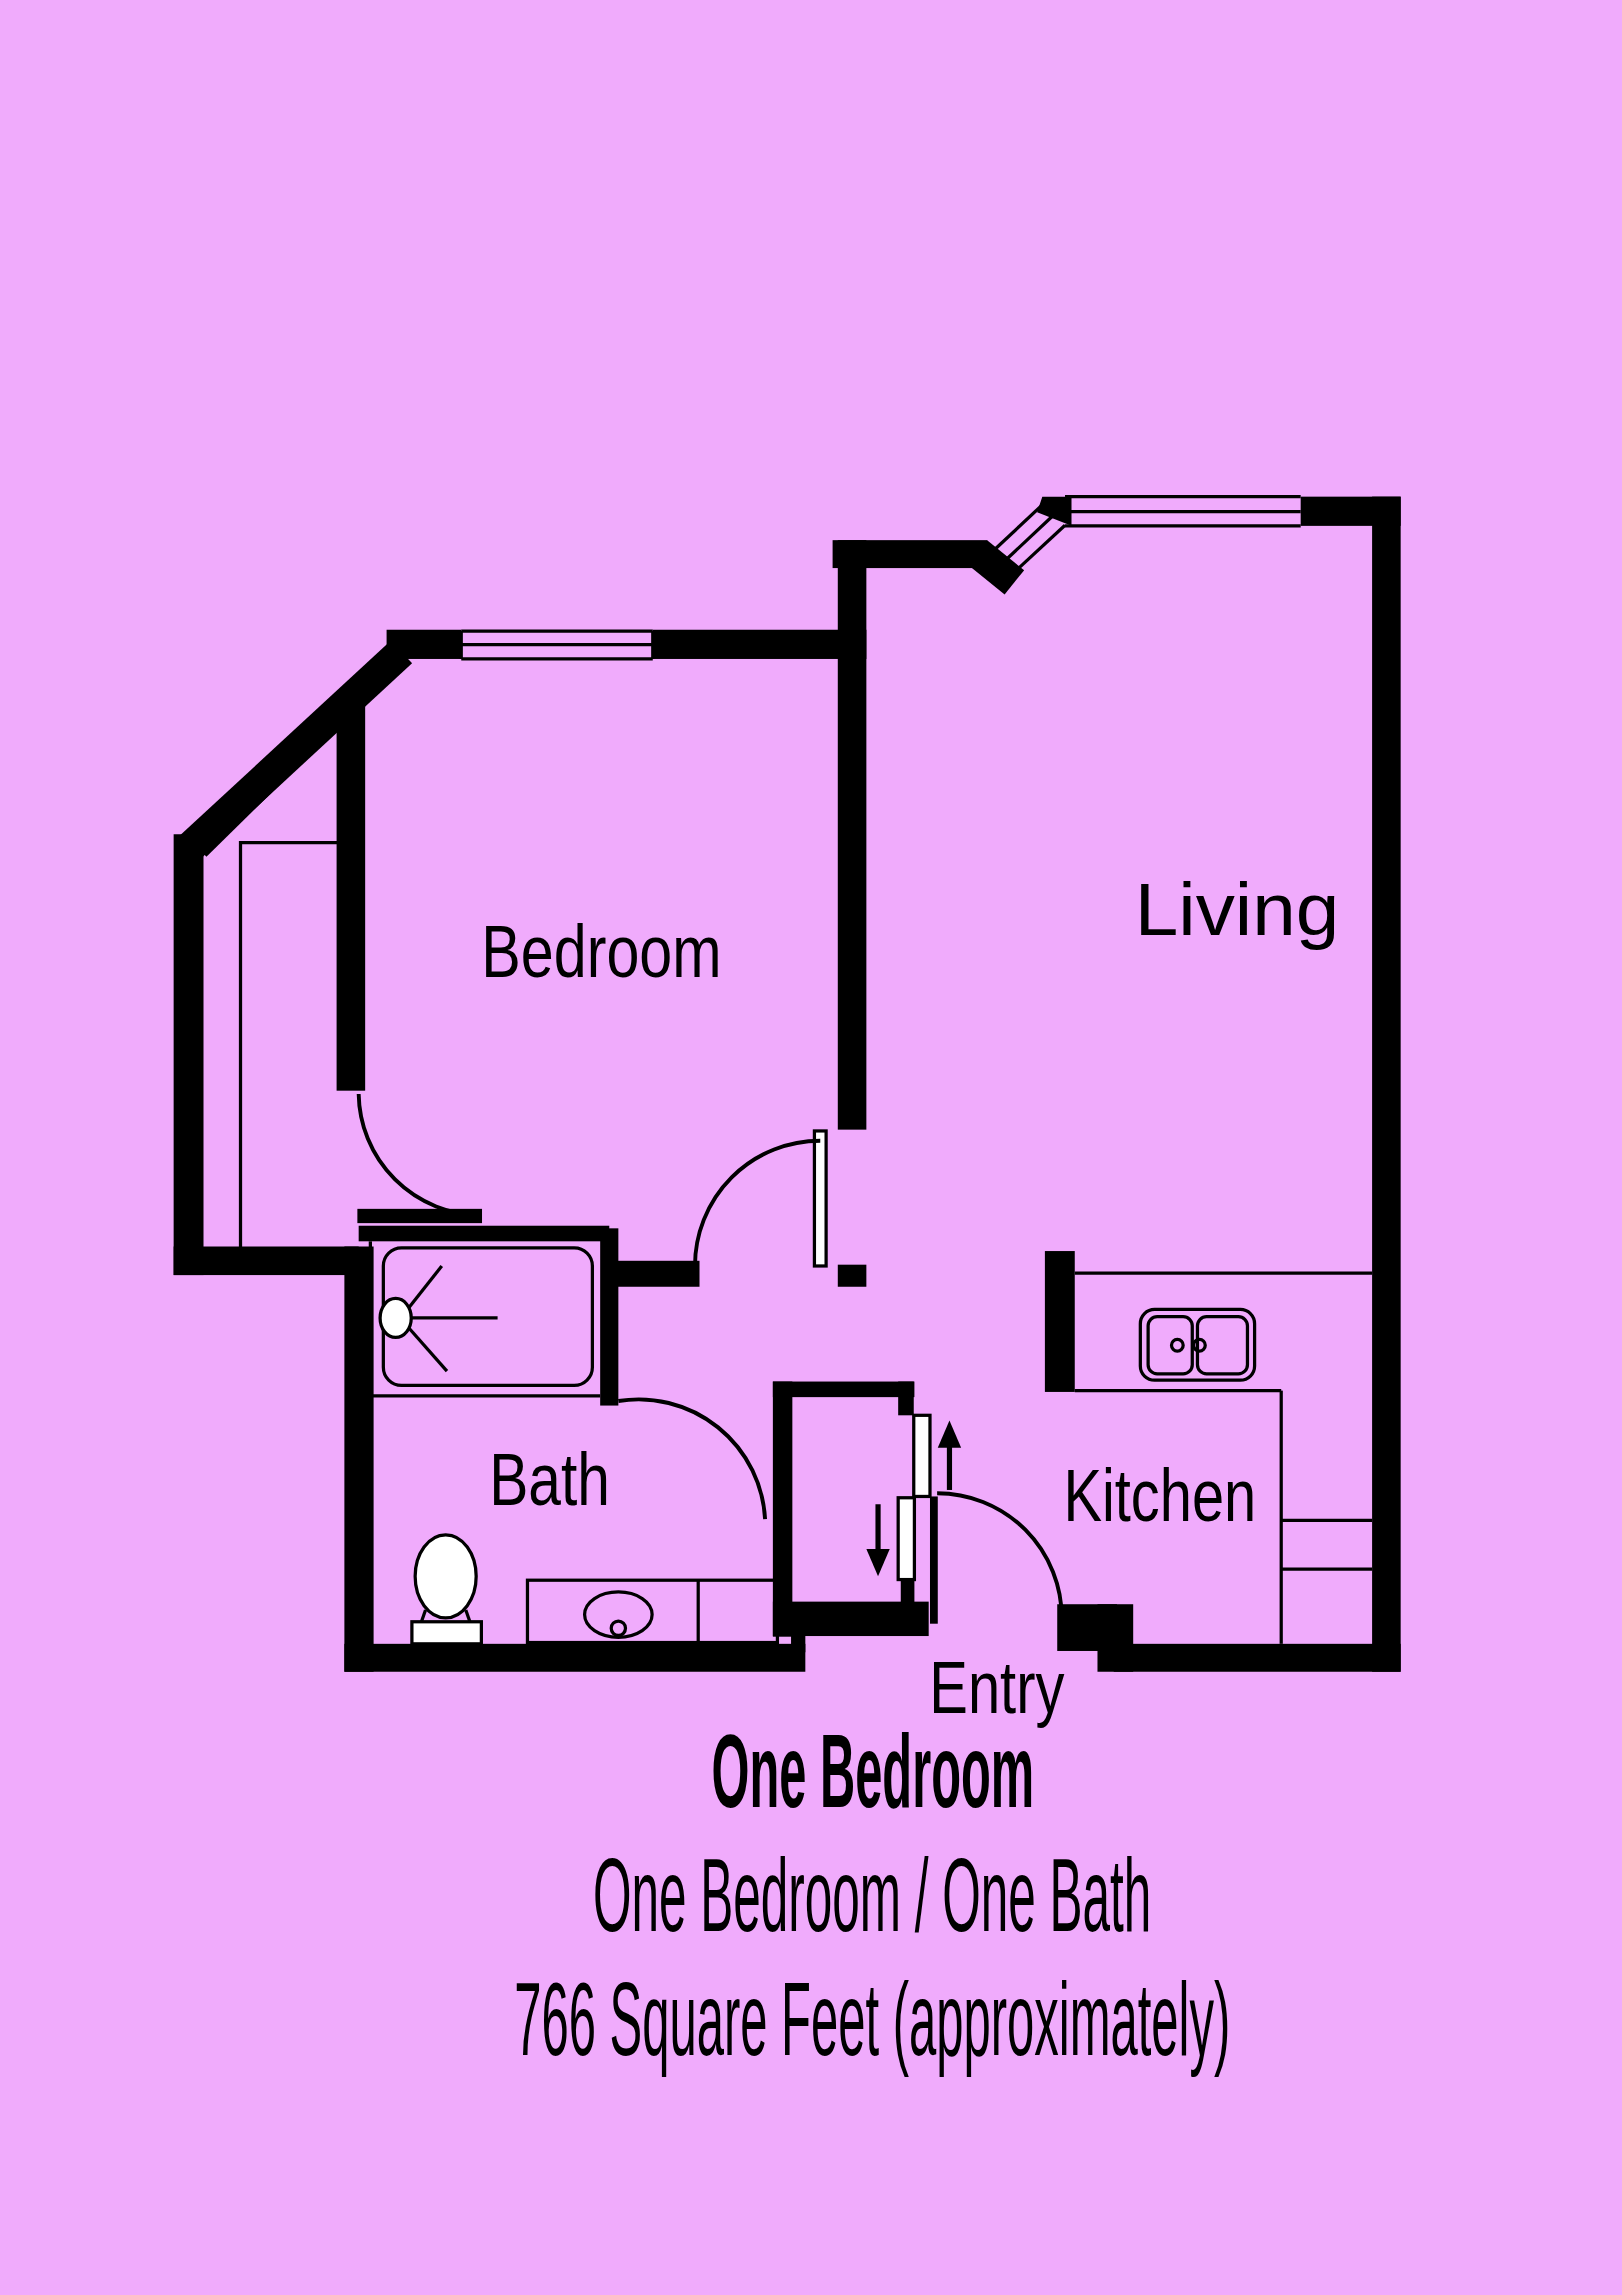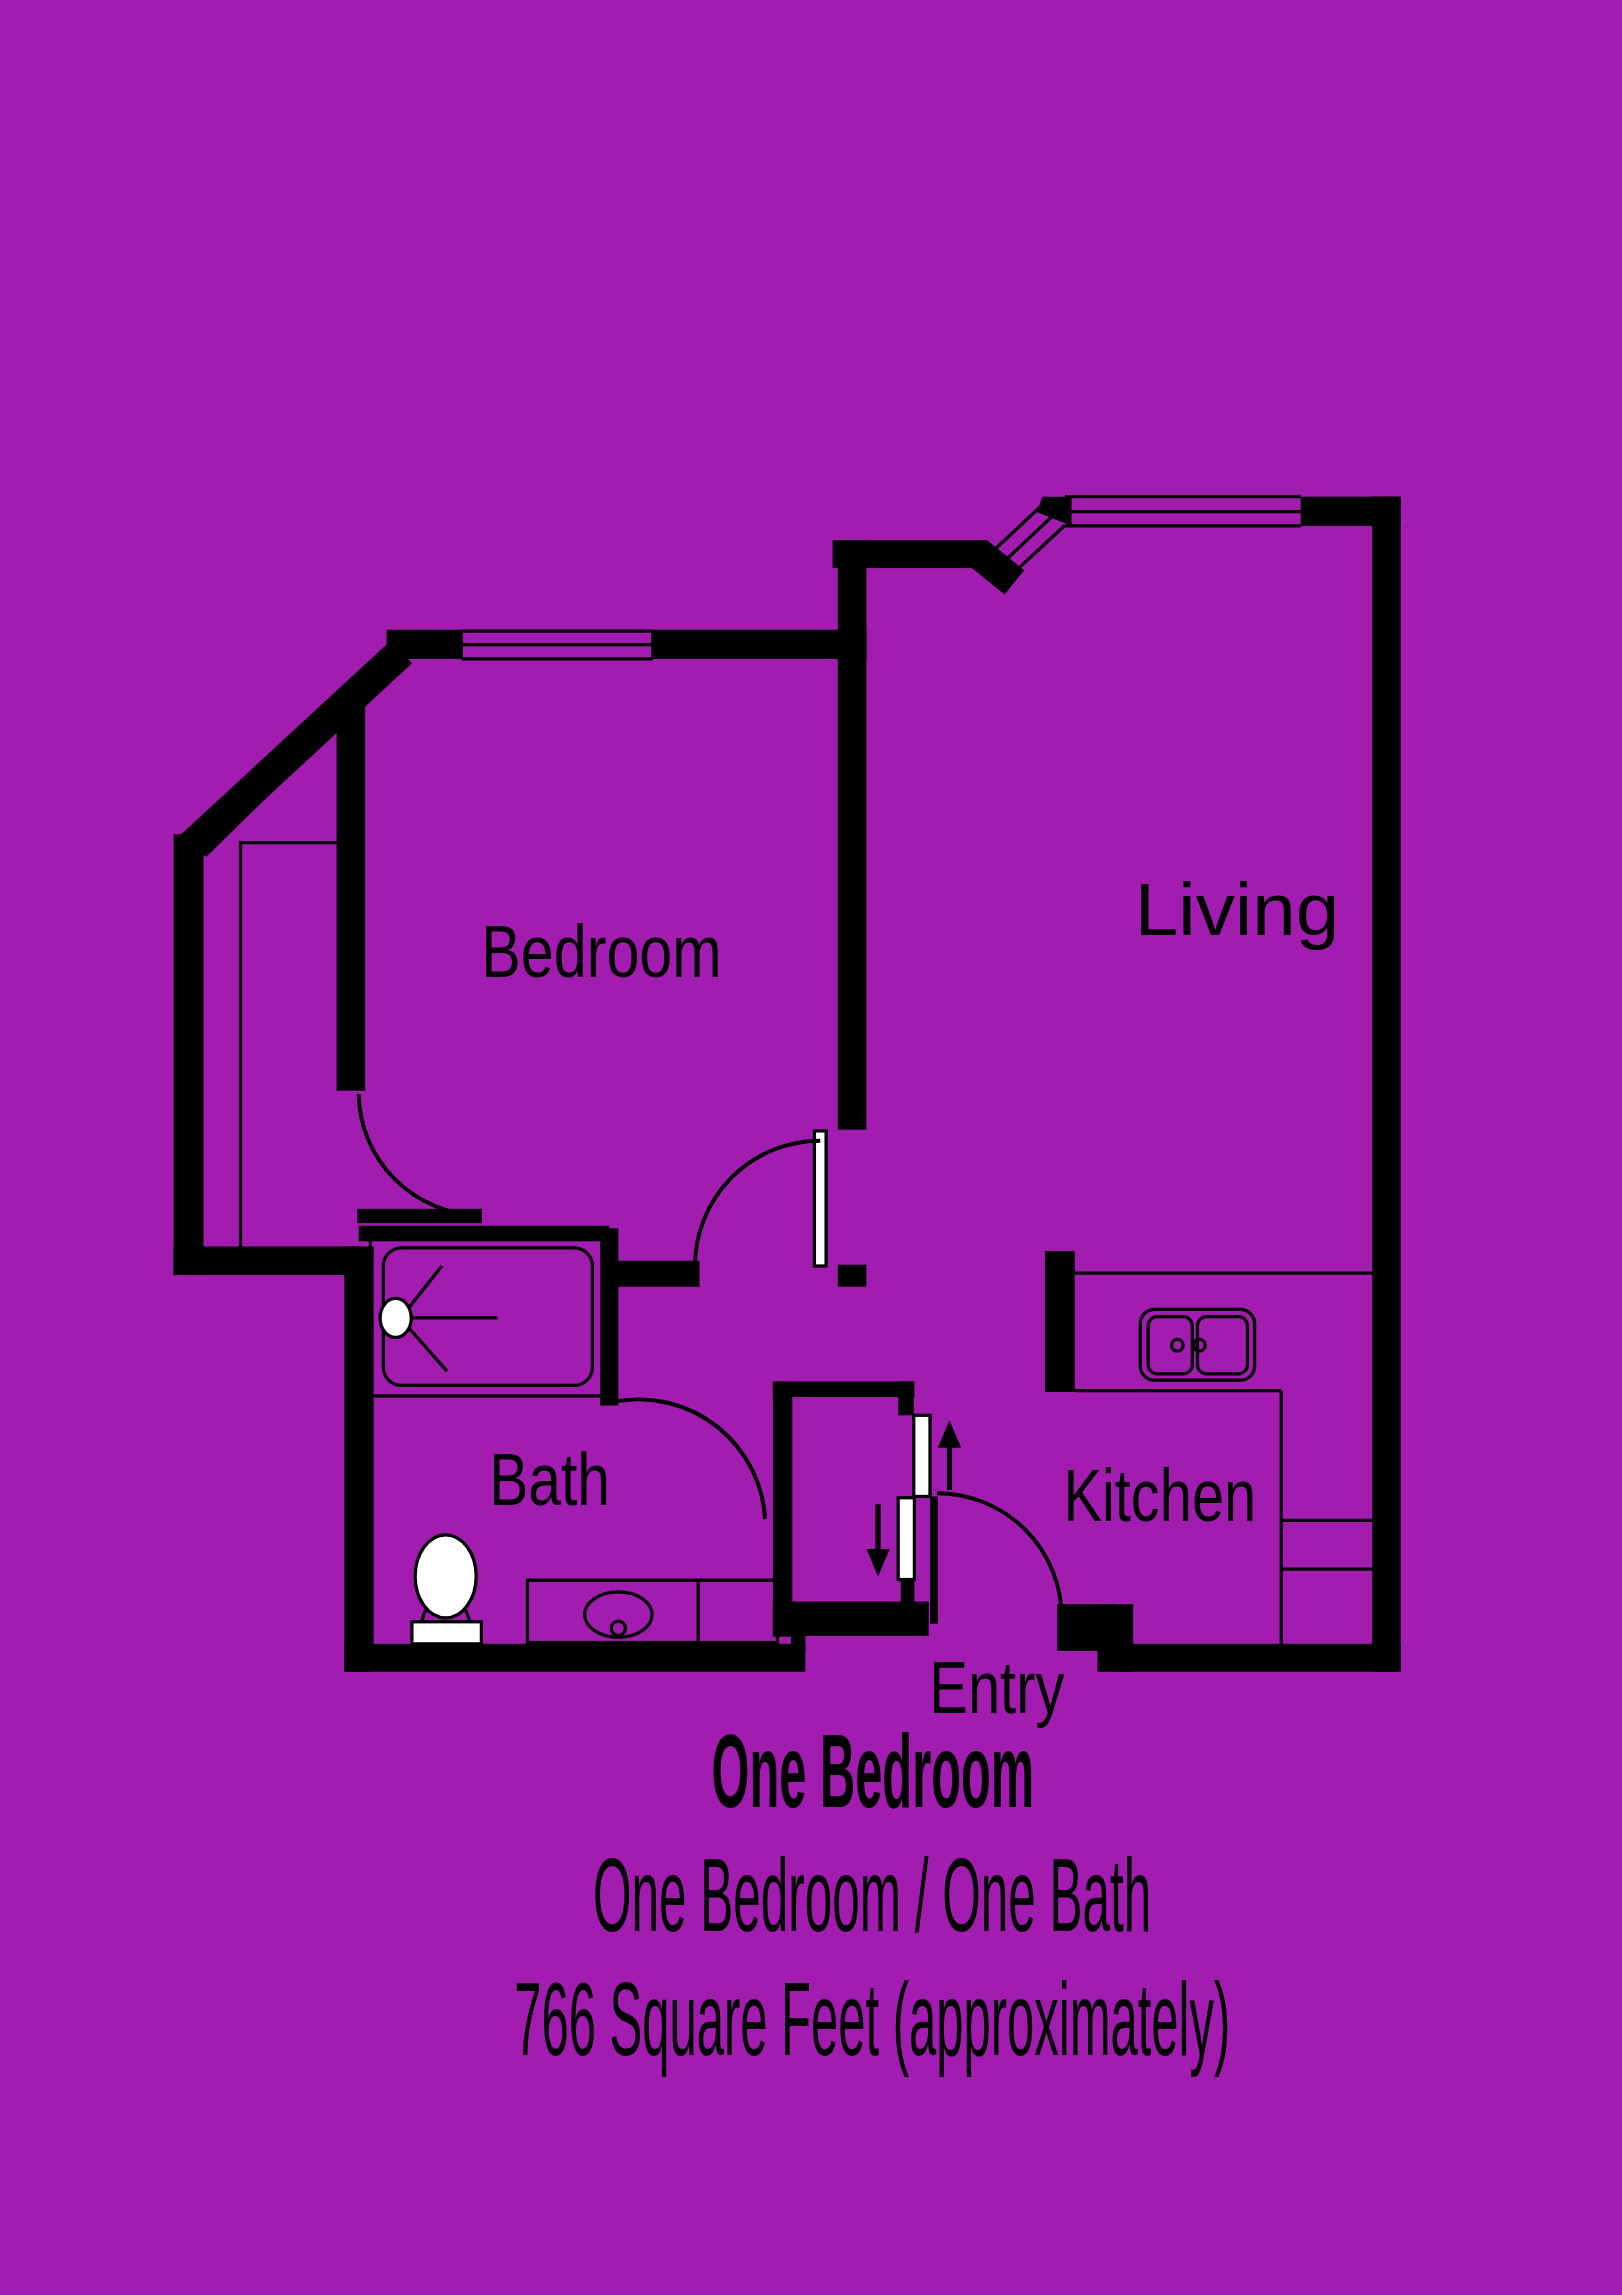--- a/index.html
+++ b/index.html
@@ -1,19 +1,19 @@
 <!DOCTYPE html>
 <html style="font-size:10.4px"><head>
 <meta charset="utf-8">
 <style>
   html,body{margin:0;padding:0;background:#ffffff;}
   .page{
     position:relative;
     width:1623px;height:2295px;
-    background:#a21caf;
+    background:#f0abfc;
     font-family:"Liberation Sans",sans-serif;
   }
   svg{display:block;width:1623px;height:2295px;}
   .wall{fill:#000000;stroke:none;}
   .wallline{stroke:#000000;fill:none;}
   .thin{stroke:#000000;stroke-width:5;fill:none;}
   .fixture{stroke:#000000;stroke-width:5;fill:#ffffff;}
   .arc{stroke:#000000;stroke-width:6;fill:none;}
   .arrowline{stroke:#000000;stroke-width:8;fill:none;}
   .arrowhead{fill:#000000;stroke:none;}

